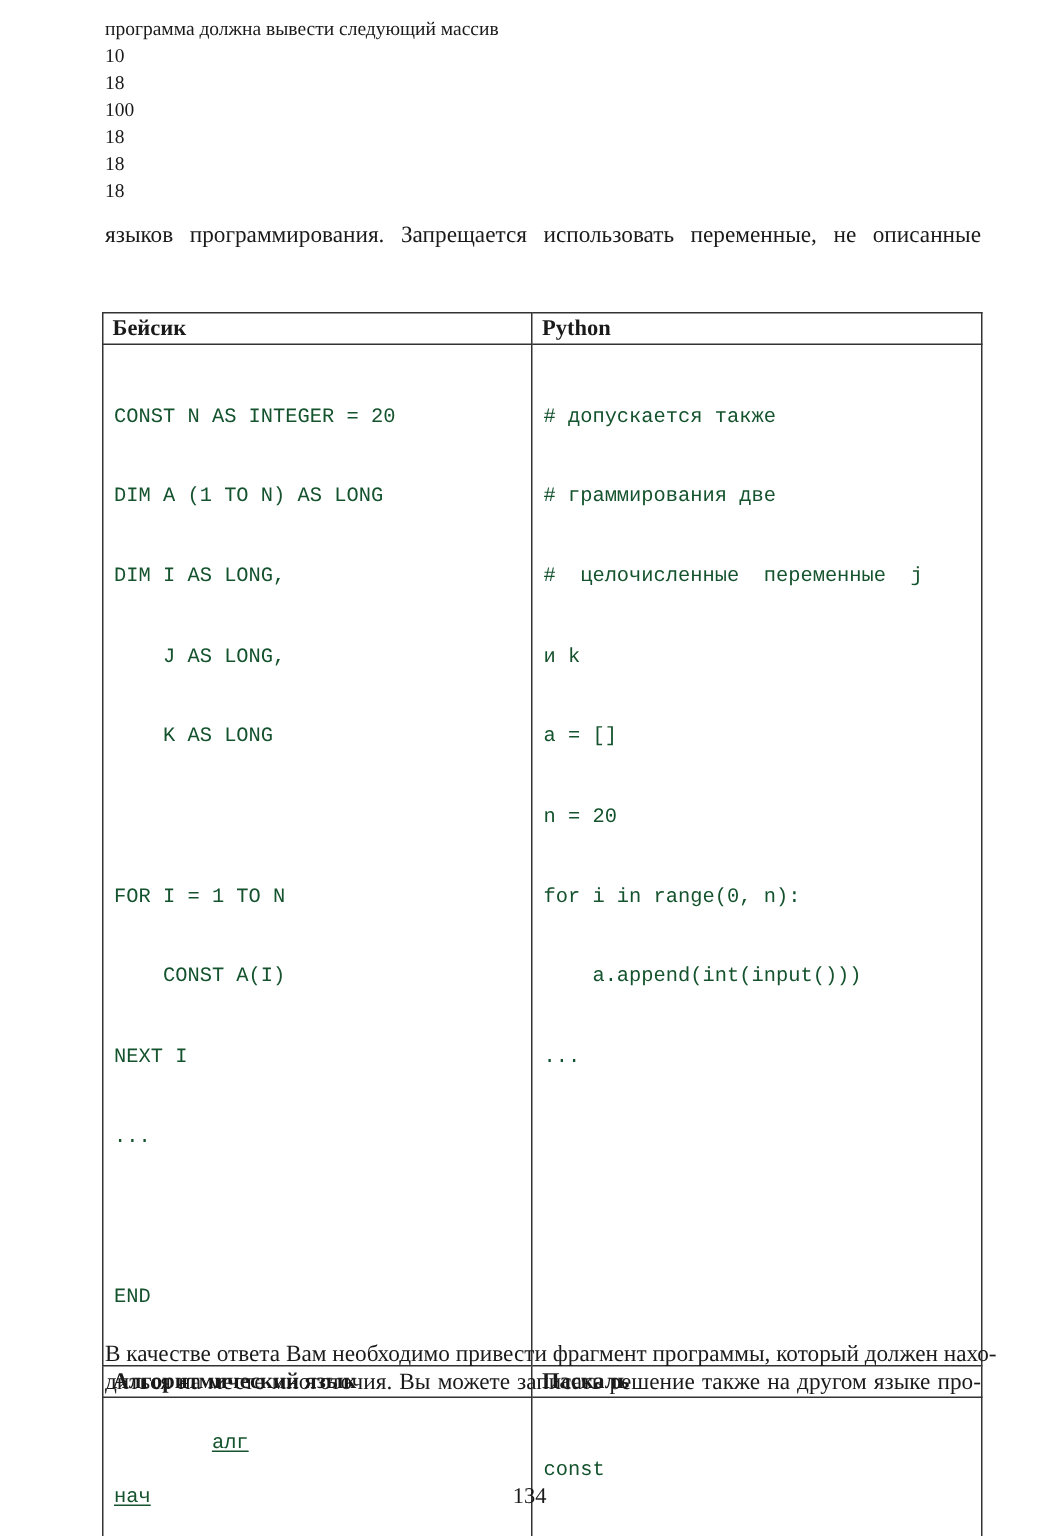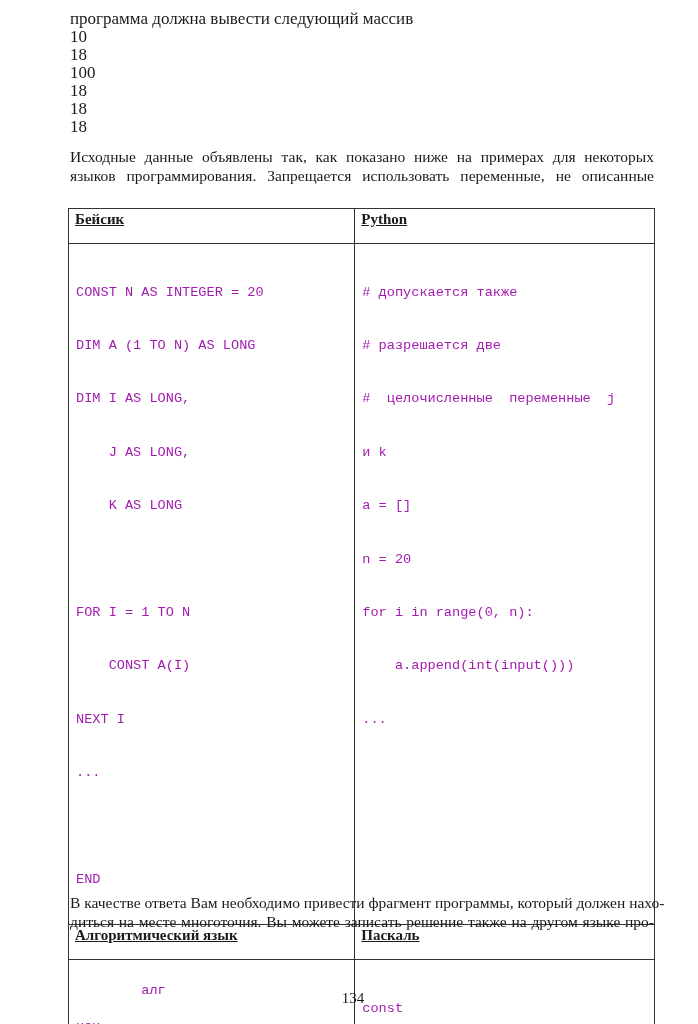--- a/index.html
+++ b/index.html
@@ -1,46 +1,45 @@
 <!DOCTYPE html>
 <html><head>
 <meta charset="utf-8">
 <style>
   html, body { margin: 0; padding: 0; background: #ffffff; }
   body { width: 698px; height: 1024px; position: relative; overflow: hidden; color: #1a1a1a; }
   .serif { font-family: "Liberation Serif", "DejaVu Serif", serif; }
-  .intro { position: absolute; left: 70px; top: 10px; font-size: 17px; line-height: 18px; }
+  .intro { position: absolute; left: 70px; top: 10px; font-size: 13px; line-height: 18px; }
   .intro div { height: 18px; white-space: nowrap; }
   .para { position: absolute; left: 70px; width: 584px; font-size: 15.5px; line-height: 19px; text-align: justify; }
   .para .ln { display: block; text-align: justify; text-align-last: justify; white-space: nowrap; height: 19px; }
   .para .ln.last { text-align-last: left; }
   table.code-table { position: absolute; left: 68px; top: 208px; width: 587px; border-collapse: collapse; }
   table.code-table td { border: 1.5px solid #333; vertical-align: top; padding: 0; }
-  td.hdr { height: 35px; font-family: "Liberation Serif", "DejaVu Serif", serif; font-weight: bold; font-size: 15px; padding: 2px 0 0 6px !important; box-sizing: border-box; text-decoration: underline; }
+  td.hdr { height: 21px; font-family: "Liberation Serif", "DejaVu Serif", serif; font-weight: bold; font-size: 15px; padding: 2px 0 0 6px !important; box-sizing: border-box; }
   td.body { padding: 4px 0 0 7px !important; box-sizing: border-box; }
-  .code { font-family: "Liberation Mono", "DejaVu Sans Mono", monospace; font-size: 13.6px; line-height: 17.8px; white-space: pre; color: #a21caf; }
+  .code { font-family: "Liberation Mono", "DejaVu Sans Mono", monospace; font-size: 13.6px; line-height: 17.8px; white-space: pre; color: #14532d; }
   .code .l { height: 17.8px; }
-  .kw { text-underline-offset: 2px; }
+  .kw { text-decoration: underline; text-underline-offset: 2px; }
   .pagenum { position: absolute; left: 4px; width: 698px; top: 990px; text-align: center; font-size: 15px; }
 </style>
 </head>
 <body>
 
 <div class="intro serif">
   <div>программа должна вывести следующий массив</div>
   <div>10</div>
   <div>18</div>
   <div>100</div>
   <div>18</div>
   <div>18</div>
   <div>18</div>
 </div>
 
 <div class="para serif" style="top:147px;">
-  <span class="ln">Исходные данные объявлены так, как показано ниже на примерах для некоторых</span>
   <span class="ln">языков программирования. Запрещается использовать переменные, не описанные</span>
 </div>
 
 <table class="code-table">
   <colgroup>
       <col style="width:287px">
       <col style="width:300px">
     </colgroup>
   <tbody>
       <tr>
@@ -60,21 +59,21 @@
         <div class="l">    CONST A(I)</div>
         <div class="l">NEXT I</div>
         <div class="l">...</div>
         <div class="l"></div>
         <div class="l">END</div>
       </div>
     </td>
     <td class="body">
       <div class="code">
         <div class="l"># допускается также</div>
-        <div class="l"># разрешается две</div>
+        <div class="l"># граммирования две</div>
         <div class="l">#  целочисленные  переменные  j</div>
         <div class="l">и k</div>
         <div class="l">a = []</div>
         <div class="l">n = 20</div>
         <div class="l">for i in range(0, n):</div>
         <div class="l">    a.append(int(input()))</div>
         <div class="l">...</div>
       </div>
     </td>
   </tr>

